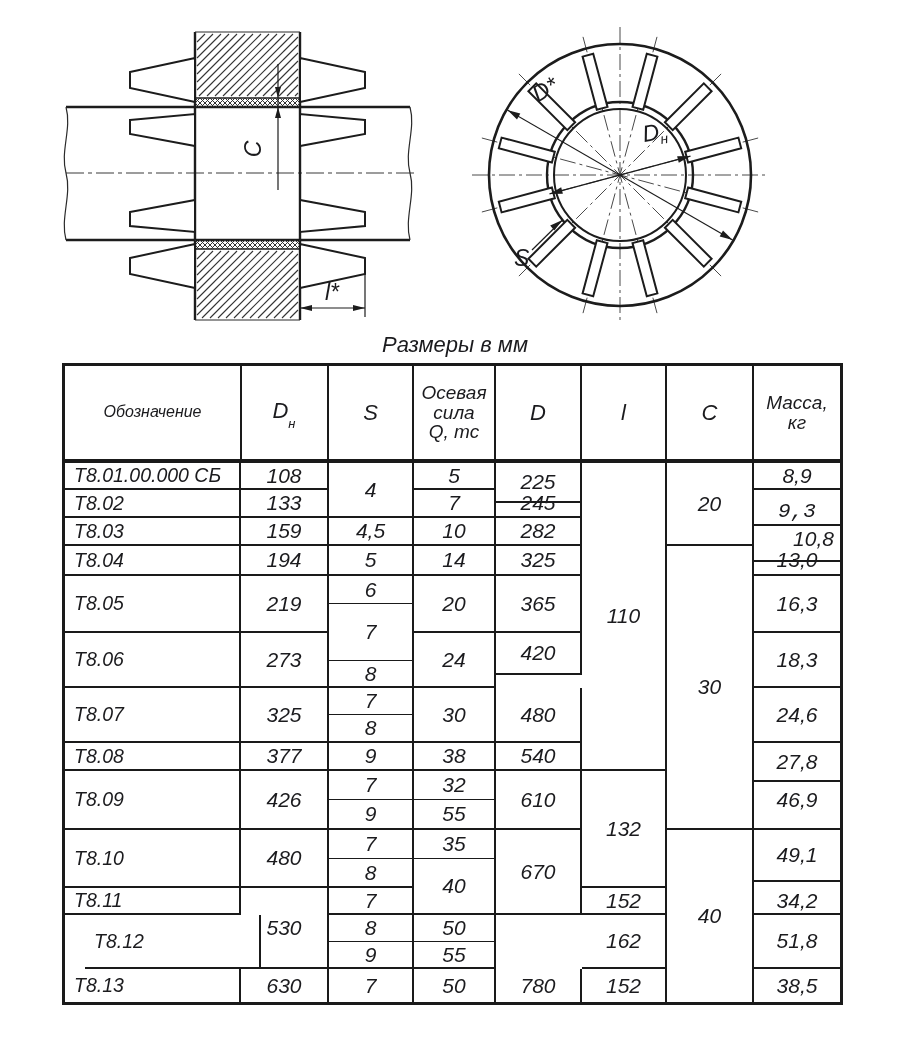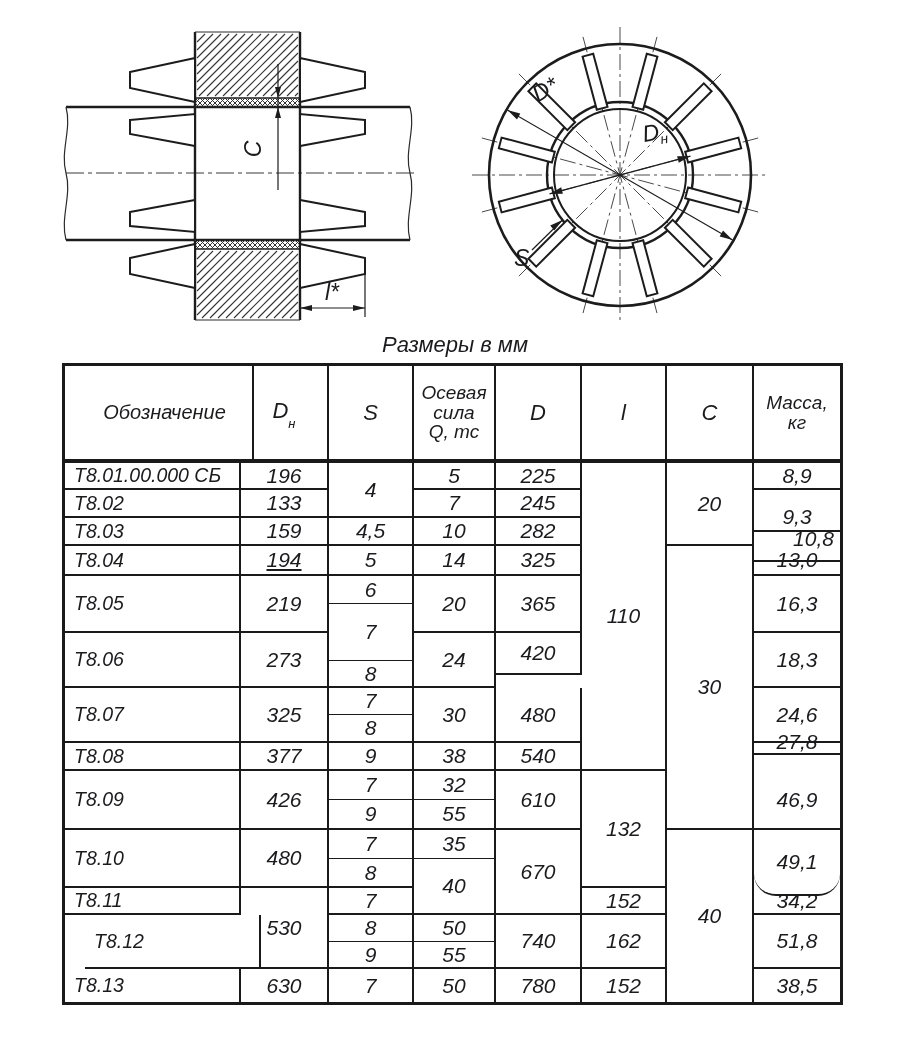--- a/index.html
+++ b/index.html
@@ -256,21 +256,21 @@
   <g>
     <line x1="84" y1="240" x2="114.5" y2="210" stroke="#1c1c1c" stroke-width="1.2"></line>
     <polygon points="114.5,210 106.3,220.6 102.2,215.4" fill="#1c1c1c"></polygon>
     <text class="dimtext" x="66" y="256">S</text>
   </g>
 </svg>
 
 <div class="cap">Размеры в мм</div>
 
 <div id="tbl">
-  <div class="hcell" style="left:12px;width:177px;font-size:20px">
+  <div class="hcell" style="left:0;width:177px;font-size:16px">
     <span>Обозначение</span>
   </div>
   <div class="hcell" style="left:176px;width:88px">
     <span><span>D</span><span class="sub">н</span></span>
   </div>
   <div class="hcell" style="left:264px;width:85px">
     <span>S</span>
   </div>
   <div class="hcell" style="left:349px;width:82px;font-size:19px">
     <span>Осевая</span>
@@ -298,24 +298,24 @@
         <div class="cell left" style="left: 0px; top: 83px; width: 176px; height: 30px; border-right: 2px solid rgb(26, 26, 26); border-bottom: 2.2px solid rgb(26, 26, 26);">Т8.04</div>
         <div class="cell left" style="left: 0px; top: 113px; width: 176px; height: 57px; border-right: 2px solid rgb(26, 26, 26); border-bottom: 2.2px solid rgb(26, 26, 26);">Т8.05</div>
         <div class="cell left" style="left: 0px; top: 170px; width: 176px; height: 55px; border-right: 2px solid rgb(26, 26, 26); border-bottom: 2.2px solid rgb(26, 26, 26);">Т8.06</div>
         <div class="cell left" style="left: 0px; top: 225px; width: 176px; height: 55px; border-right: 2px solid rgb(26, 26, 26); border-bottom: 2.2px solid rgb(26, 26, 26);">Т8.07</div>
         <div class="cell left" style="left: 0px; top: 280px; width: 176px; height: 28px; border-right: 2px solid rgb(26, 26, 26); border-bottom: 2.2px solid rgb(26, 26, 26);">Т8.08</div>
         <div class="cell left" style="left: 0px; top: 308px; width: 176px; height: 59px; border-right: 2px solid rgb(26, 26, 26); border-bottom: 2.2px solid rgb(26, 26, 26);">Т8.09</div>
         <div class="cell left" style="left: 0px; top: 367px; width: 176px; height: 58px; border-right: 2px solid rgb(26, 26, 26); border-bottom: 2.2px solid rgb(26, 26, 26);">Т8.10</div>
         <div class="cell left" style="left: 0px; top: 425px; width: 176px; height: 27px; border-right: 2px solid rgb(26, 26, 26); border-bottom: 2.2px solid rgb(26, 26, 26);">Т8.11</div>
         <div class="cell left" style="left: 0px; top: 452px; width: 176px; height: 54px; border-right: 2px solid rgb(26, 26, 26); border-bottom: 2.2px solid rgb(26, 26, 26); margin-left: 20px;">Т8.12</div>
         <div class="cell left" style="left: 0px; top: 506px; width: 176px; height: 33px; border-right: 2px solid rgb(26, 26, 26); border-bottom: none;">Т8.13</div>
-        <div class="cell" style="left: 176px; top: 0px; width: 88px; height: 27px; border-right: 2px solid rgb(26, 26, 26); border-bottom: 2.2px solid rgb(26, 26, 26);">196</div>
+        <div class="cell" style="left: 176px; top: 0px; width: 88px; height: 27px; border-right: 2px solid rgb(26, 26, 26); border-bottom: 2.2px solid rgb(26, 26, 26);">108</div>
         <div class="cell" style="left: 176px; top: 27px; width: 88px; height: 28px; border-right: 2px solid rgb(26, 26, 26); border-bottom: 2.2px solid rgb(26, 26, 26);">133</div>
         <div class="cell" style="left: 176px; top: 55px; width: 88px; height: 28px; border-right: 2px solid rgb(26, 26, 26); border-bottom: 2.2px solid rgb(26, 26, 26);">159</div>
-        <div class="cell" style="left: 176px; top: 83px; width: 88px; height: 30px; border-right: 2px solid rgb(26, 26, 26); border-bottom: 2.2px solid rgb(26, 26, 26); text-decoration: underline;">194</div>
+        <div class="cell" style="left: 176px; top: 83px; width: 88px; height: 30px; border-right: 2px solid rgb(26, 26, 26); border-bottom: 2.2px solid rgb(26, 26, 26);">194</div>
         <div class="cell" style="left: 176px; top: 113px; width: 88px; height: 57px; border-right: 2px solid rgb(26, 26, 26); border-bottom: 2.2px solid rgb(26, 26, 26);">219</div>
         <div class="cell" style="left: 176px; top: 170px; width: 88px; height: 55px; border-right: 2px solid rgb(26, 26, 26); border-bottom: 2.2px solid rgb(26, 26, 26);">273</div>
         <div class="cell" style="left: 176px; top: 225px; width: 88px; height: 55px; border-right: 2px solid rgb(26, 26, 26); border-bottom: 2.2px solid rgb(26, 26, 26);">325</div>
         <div class="cell" style="left: 176px; top: 280px; width: 88px; height: 28px; border-right: 2px solid rgb(26, 26, 26); border-bottom: 2.2px solid rgb(26, 26, 26);">377</div>
         <div class="cell" style="left: 176px; top: 308px; width: 88px; height: 59px; border-right: 2px solid rgb(26, 26, 26); border-bottom: 2.2px solid rgb(26, 26, 26);">426</div>
         <div class="cell" style="left: 176px; top: 367px; width: 88px; height: 58px; border-right: 2px solid rgb(26, 26, 26); border-bottom: 2.2px solid rgb(26, 26, 26);">480</div>
         <div class="cell" style="left: 176px; top: 425px; width: 88px; height: 81px; border-right: 2px solid rgb(26, 26, 26); border-bottom: 2.2px solid rgb(26, 26, 26);">530</div>
         <div class="cell" style="left: 176px; top: 506px; width: 88px; height: 33px; border-right: 2px solid rgb(26, 26, 26); border-bottom: none;">630</div>
         <div class="cell" style="left: 264px; top: 0px; width: 85px; height: 55px; border-right: 2px solid rgb(26, 26, 26); border-bottom: 2.2px solid rgb(26, 26, 26);">4</div>
         <div class="cell" style="left: 264px; top: 55px; width: 85px; height: 28px; border-right: 2px solid rgb(26, 26, 26); border-bottom: 2.2px solid rgb(26, 26, 26);">4,5</div>
@@ -342,49 +342,48 @@
         <div class="cell" style="left: 349px; top: 170px; width: 82px; height: 55px; border-right: 2px solid rgb(26, 26, 26); border-bottom: 2.2px solid rgb(26, 26, 26);">24</div>
         <div class="cell" style="left: 349px; top: 225px; width: 82px; height: 55px; border-right: 2px solid rgb(26, 26, 26); border-bottom: 2.2px solid rgb(26, 26, 26);">30</div>
         <div class="cell" style="left: 349px; top: 280px; width: 82px; height: 28px; border-right: 2px solid rgb(26, 26, 26); border-bottom: 2.2px solid rgb(26, 26, 26);">38</div>
         <div class="cell" style="left: 349px; top: 308px; width: 82px; height: 29px; border-right: 2px solid rgb(26, 26, 26); border-bottom: 1.5px solid rgb(26, 26, 26);">32</div>
         <div class="cell" style="left: 349px; top: 337px; width: 82px; height: 30px; border-right: 2px solid rgb(26, 26, 26); border-bottom: 2.2px solid rgb(26, 26, 26);">55</div>
         <div class="cell" style="left: 349px; top: 367px; width: 82px; height: 29px; border-right: 2px solid rgb(26, 26, 26); border-bottom: 1.5px solid rgb(26, 26, 26);">35</div>
         <div class="cell" style="left: 349px; top: 396px; width: 82px; height: 56px; border-right: 2px solid rgb(26, 26, 26); border-bottom: 2.2px solid rgb(26, 26, 26);">40</div>
         <div class="cell" style="left: 349px; top: 452px; width: 82px; height: 27px; border-right: 2px solid rgb(26, 26, 26); border-bottom: 1.5px solid rgb(26, 26, 26);">50</div>
         <div class="cell" style="left: 349px; top: 479px; width: 82px; height: 27px; border-right: 2px solid rgb(26, 26, 26); border-bottom: 2.2px solid rgb(26, 26, 26);">55</div>
         <div class="cell" style="left: 349px; top: 506px; width: 82px; height: 33px; border-right: 2px solid rgb(26, 26, 26); border-bottom: none;">50</div>
-        <div class="cell" style="left: 431px; top: 0px; width: 86px; height: 27px; border-right: 2px solid rgb(26, 26, 26); border-bottom: 2.2px solid rgb(26, 26, 26);">225</div>
+        <div class="cell" style="left: 431px; top: 0px; width: 86px; height: 40px; border-right: 2px solid rgb(26, 26, 26); border-bottom: 2.2px solid rgb(26, 26, 26);">225</div>
         <div class="cell" style="left: 431px; top: 27px; width: 86px; height: 28px; border-right: 2px solid rgb(26, 26, 26); border-bottom: 2.2px solid rgb(26, 26, 26);">245</div>
         <div class="cell" style="left: 431px; top: 55px; width: 86px; height: 28px; border-right: 2px solid rgb(26, 26, 26); border-bottom: 2.2px solid rgb(26, 26, 26);">282</div>
         <div class="cell" style="left: 431px; top: 83px; width: 86px; height: 30px; border-right: 2px solid rgb(26, 26, 26); border-bottom: 2.2px solid rgb(26, 26, 26);">325</div>
         <div class="cell" style="left: 431px; top: 113px; width: 86px; height: 57px; border-right: 2px solid rgb(26, 26, 26); border-bottom: 2.2px solid rgb(26, 26, 26);">365</div>
         <div class="cell" style="left: 431px; top: 170px; width: 86px; height: 42px; border-right: 2px solid rgb(26, 26, 26); border-bottom: 2.2px solid rgb(26, 26, 26);">420</div>
         <div class="cell" style="left: 431px; top: 225px; width: 86px; height: 55px; border-right: 2px solid rgb(26, 26, 26); border-bottom: 2.2px solid rgb(26, 26, 26);">480</div>
         <div class="cell" style="left: 431px; top: 280px; width: 86px; height: 28px; border-right: 2px solid rgb(26, 26, 26); border-bottom: 2.2px solid rgb(26, 26, 26);">540</div>
         <div class="cell" style="left: 431px; top: 308px; width: 86px; height: 59px; border-right: 2px solid rgb(26, 26, 26); border-bottom: 2.2px solid rgb(26, 26, 26);">610</div>
         <div class="cell" style="left: 431px; top: 367px; width: 86px; height: 85px; border-right: 2px solid rgb(26, 26, 26); border-bottom: 2.2px solid rgb(26, 26, 26);">670</div>
-        <div class="cell" style="left: 431px; top: 452px; width: 86px; height: 54px; border-right: 2px solid rgb(26, 26, 26); border-bottom: 2.2px solid rgb(26, 26, 26);">740</div>
         <div class="cell" style="left: 431px; top: 506px; width: 86px; height: 33px; border-right: 2px solid rgb(26, 26, 26); border-bottom: none;">780</div>
         <div class="cell" style="left: 517px; top: 0px; width: 85px; height: 308px; border-right: 2px solid rgb(26, 26, 26); border-bottom: 2.2px solid rgb(26, 26, 26);">110</div>
         <div class="cell" style="left: 517px; top: 308px; width: 85px; height: 117px; border-right: 2px solid rgb(26, 26, 26); border-bottom: 2.2px solid rgb(26, 26, 26);">132</div>
         <div class="cell" style="left: 517px; top: 425px; width: 85px; height: 27px; border-right: 2px solid rgb(26, 26, 26); border-bottom: 2.2px solid rgb(26, 26, 26);">152</div>
         <div class="cell" style="left: 517px; top: 452px; width: 85px; height: 54px; border-right: 2px solid rgb(26, 26, 26); border-bottom: 2.2px solid rgb(26, 26, 26);">162</div>
         <div class="cell" style="left: 517px; top: 506px; width: 85px; height: 33px; border-right: 2px solid rgb(26, 26, 26); border-bottom: none;">152</div>
         <div class="cell" style="left: 602px; top: 0px; width: 87px; height: 83px; border-right: 2px solid rgb(26, 26, 26); border-bottom: 2.2px solid rgb(26, 26, 26);">20</div>
         <div class="cell" style="left: 602px; top: 83px; width: 87px; height: 284px; border-right: 2px solid rgb(26, 26, 26); border-bottom: 2.2px solid rgb(26, 26, 26);">30</div>
         <div class="cell" style="left: 602px; top: 367px; width: 87px; height: 172px; border-right: 2px solid rgb(26, 26, 26); border-bottom: none;">40</div>
         <div class="cell" style="left: 689px; top: 0px; width: 86px; height: 27px; border-right: none; border-bottom: 2.2px solid rgb(26, 26, 26);">8,9</div>
-        <div class="cell" style="left: 689px; top: 41px; width: 86px; height: 28px; border-right: none; border-bottom: 2.2px solid rgb(26, 26, 26);">9,3</div>
+        <div class="cell" style="left: 689px; top: 35px; width: 86px; height: 28px; border-right: none; border-bottom: 2.2px solid rgb(26, 26, 26); font-family: Liberation Mono, monospace;">9,3</div>
         <div class="cell" style="left: 689px; top: 55px; width: 86px; height: 44px; border-right: none; border-bottom: 2.2px solid rgb(26, 26, 26); padding-left: 33px;">10,8</div>
         <div class="cell" style="left: 689px; top: 83px; width: 86px; height: 30px; border-right: none; border-bottom: 2.2px solid rgb(26, 26, 26);">13,0</div>
         <div class="cell" style="left: 689px; top: 113px; width: 86px; height: 57px; border-right: none; border-bottom: 2.2px solid rgb(26, 26, 26);">16,3</div>
         <div class="cell" style="left: 689px; top: 170px; width: 86px; height: 55px; border-right: none; border-bottom: 2.2px solid rgb(26, 26, 26);">18,3</div>
         <div class="cell" style="left: 689px; top: 225px; width: 86px; height: 55px; border-right: none; border-bottom: 2.2px solid rgb(26, 26, 26);">24,6</div>
-        <div class="cell" style="left: 689px; top: 268px; width: 86px; height: 24px; border-right: none; border-bottom: 2.2px solid rgb(26, 26, 26); font-style: italic;">27,8</div>
+        <div class="cell" style="left: 689px; top: 280px; width: 86px; height: 39px; border-right: none; border-bottom: 2.2px solid rgb(26, 26, 26); font-style: italic;">27,8</div>
         <div class="cell" style="left: 689px; top: 308px; width: 86px; height: 59px; border-right: none; border-bottom: 2.2px solid rgb(26, 26, 26);">46,9</div>
-        <div class="cell" style="left: 689px; top: 367px; width: 86px; height: 66px; border-right: none; border-bottom: 2.2px solid rgb(26, 26, 26); border-radius: 22px;">49,1</div>
+        <div class="cell" style="left: 689px; top: 367px; width: 86px; height: 52px; border-right: none; border-bottom: 2.2px solid rgb(26, 26, 26);">49,1</div>
         <div class="cell" style="left: 689px; top: 425px; width: 86px; height: 27px; border-right: none; border-bottom: 2.2px solid rgb(26, 26, 26);">34,2</div>
         <div class="cell" style="left: 689px; top: 452px; width: 86px; height: 54px; border-right: none; border-bottom: 2.2px solid rgb(26, 26, 26);">51,8</div>
         <div class="cell" style="left: 689px; top: 506px; width: 86px; height: 33px; border-right: none; border-bottom: none;">38,5</div>
       </div>
 </div>
 
 </div>
 
 </body></html>

